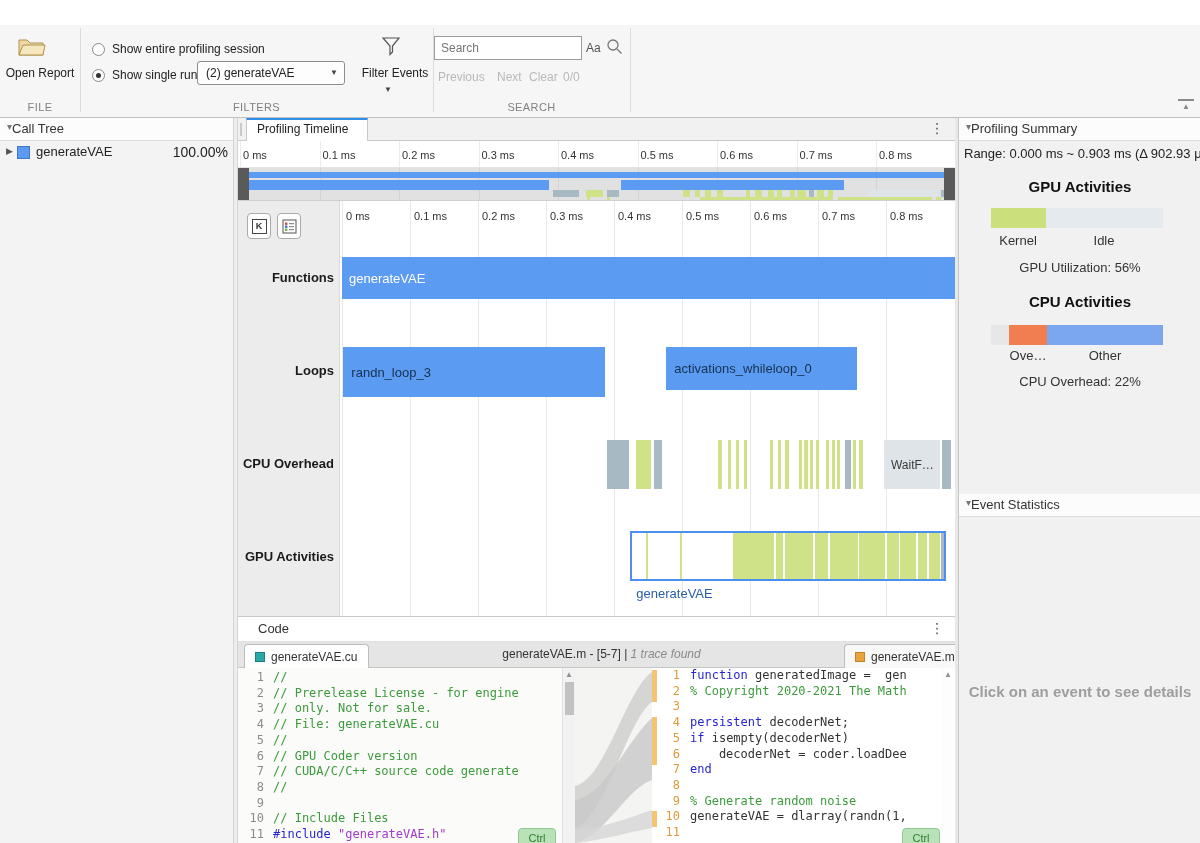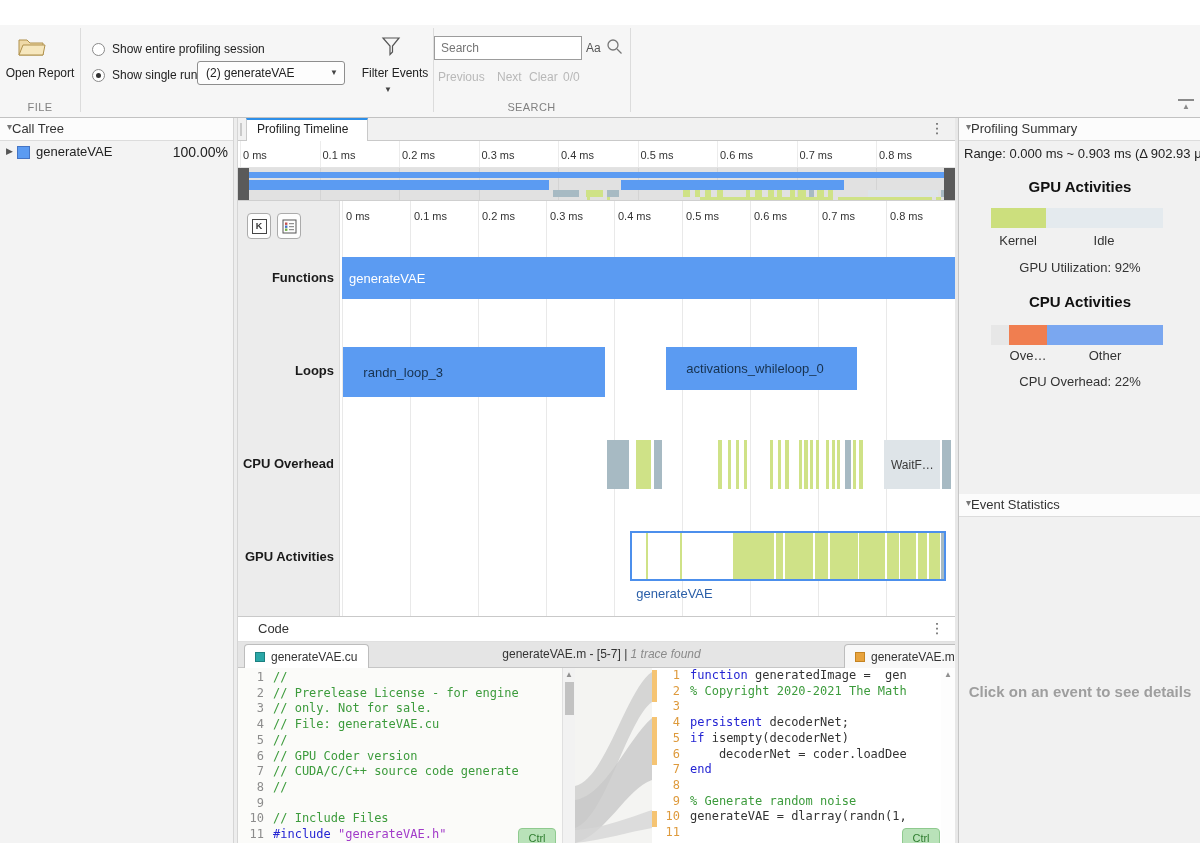--- a/index.html
+++ b/index.html
@@ -66,21 +66,21 @@
   #label-col{left:0;top:0;width:102px;height:415px;background:#ECECEC;border-right:1px solid #DBDBDB;box-sizing:border-box;}
   .tl-btn{position:absolute;top:12px;width:24px;height:26px;background:#FDFDFD;border:1px solid #ABABAB;
       border-radius:4px;box-sizing:border-box;display:flex;align-items:center;justify-content:center;}
   #btn-k{left:9px;} #btn-list{left:39px;}
   #btn-k .ksq{width:13px;height:13px;border:1px solid #444;font-size:9px;font-weight:bold;color:#333;
       text-align:center;line-height:12px;}
   .track-label{position:absolute;left:0;width:96px;text-align:right;font-size:13px;font-weight:bold;color:#1A1A1A;}
   #tracks{position:absolute;left:104px;top:0;width:613px;height:415px;overflow:hidden;}
   .bar-label{white-space:nowrap;}
   .bl-light{color:#fff;font-size:13px;padding-left:7px;}
-  .bl-dark{color:#17324F;font-size:13px;padding-left:20px;}
+  .bl-dark{color:#17324F;font-size:13px;padding-left:8px;}
   .bl-mid{color:#3A3A3A;font-size:12px;padding-left:7px;}
   #gpu-box{position:absolute;border:2px solid #4C8FEC;background:#fff;box-sizing:border-box;overflow:hidden;}
   .gseg{position:absolute;top:0;bottom:0;}
   #gpu-box-label{position:absolute;font-size:13px;color:#2B5FA8;}
 
   
   #code-header{left:0;top:498px;width:717px;height:26px;background:#fff;border-top:1px solid #C9C9C9;
       border-bottom:1px solid #E0E0E0;box-sizing:border-box;}
   #code-title{position:absolute;left:20px;top:0;font-size:13px;color:#333;line-height:24px;}
   #code-tabbar{left:0;top:524px;width:717px;height:26px;background:#E5E5E5;border-bottom:1px solid #C6C6C6;box-sizing:border-box;}
@@ -164,20 +164,21 @@
         <line x1="11" y1="11" x2="15.5" y2="15.5" stroke="#777" stroke-width="1.3"></line>
       </svg>
     </div>
     <span class="abs srch-act" style="left:438px;">Previous</span>
     <span class="abs srch-act" style="left:497px;">Next</span>
     <span class="abs srch-act" style="left:529px;">Clear</span>
     <span class="abs srch-act" style="left:563px;">0/0</span>
     <div class="abs rib-div" style="left:630px;"></div>
 
     <div class="abs sec-label" style="left:0;width:80px;">FILE</div>
+    <div class="abs sec-label" style="left:80px;width:353px;">FILTERS</div>
     <div class="abs sec-label" style="left:433px;width:197px;">SEARCH</div>
     <div class="abs" id="collapse-btn">▲</div>
   </div>
 
   <div class="abs" id="left-panel">
     <div class="abs panel-header" style="left:0;top:0;width:233px;">
       <span class="ph-arrow">▾</span>
       <span class="ph-title">Call Tree</span>
     </div>
     <div class="abs" id="ct-row">
@@ -440,21 +441,21 @@
 
     <div class="rp-h" style="top:60px;">GPU Activities</div>
     <div class="rp-bar" style="top:90px;" id="gpu-sum-bar">
         <div style="width: 55px; height: 20px; background: rgb(204, 223, 125); flex: 0 0 auto;"></div>
         <div style="width: 117px; height: 20px; background: rgb(228, 234, 238); flex: 0 0 auto;"></div>
       </div>
     <div class="rp-lblrow" style="top:115px;" id="gpu-sum-labels">
         <span style="left: 27px;">Kernel</span>
         <span style="left: 113px;">Idle</span>
       </div>
-    <div class="rp-text" style="top:142px;">GPU Utilization: 92%</div>
+    <div class="rp-text" style="top:142px;">GPU Utilization: 56%</div>
 
     <div class="rp-h" style="top:175px;">CPU Activities</div>
     <div class="rp-bar" style="top:207px;" id="cpu-sum-bar">
         <div style="width: 18px; height: 20px; background: rgb(231, 231, 231); flex: 0 0 auto;"></div>
         <div style="width: 38px; height: 20px; background: rgb(240, 126, 80); flex: 0 0 auto;"></div>
         <div style="width: 116px; height: 20px; background: rgb(122, 167, 240); flex: 0 0 auto;"></div>
       </div>
     <div class="rp-lblrow" style="top:230px;" id="cpu-sum-labels">
         <span style="left: 37px;">Ove…</span>
         <span style="left: 114px;">Other</span>

